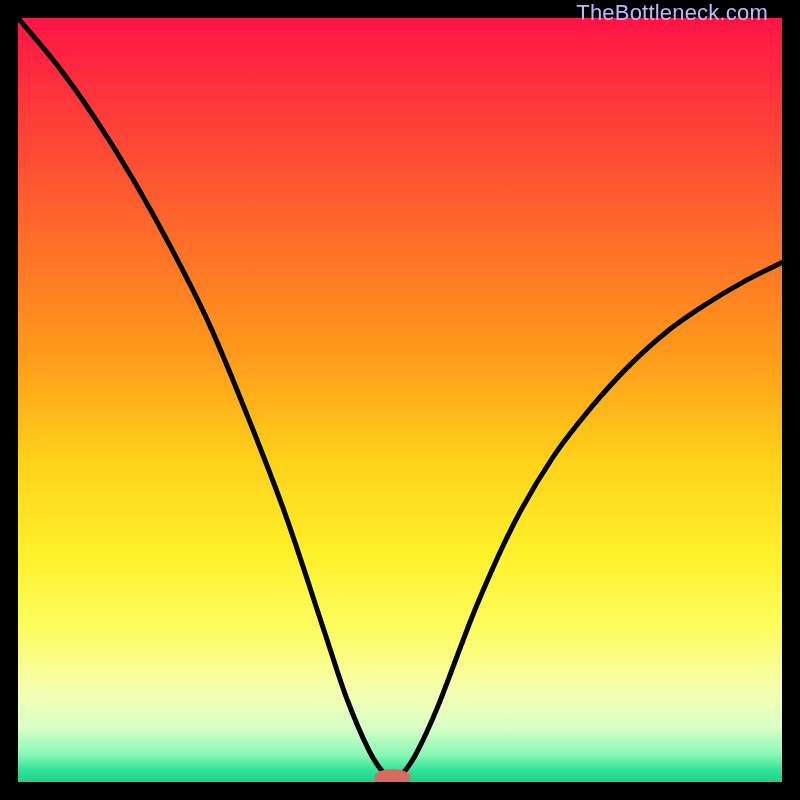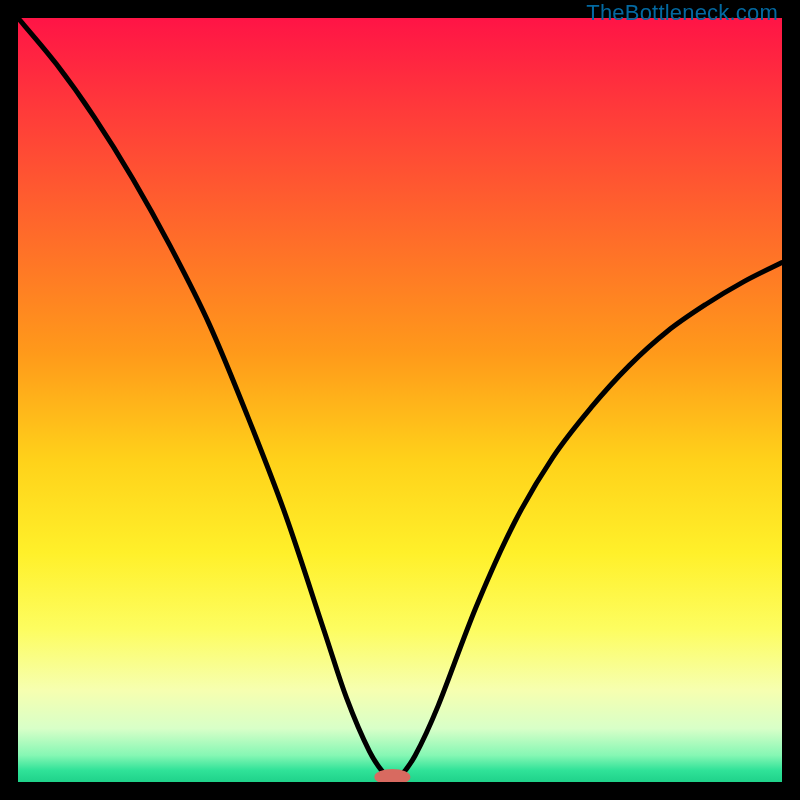--- a/index.html
+++ b/index.html
@@ -21,24 +21,24 @@
   .plot {
     position: absolute;
     left: 18px;
     top: 18px;
     width: 764px;
     height: 764px;
   }
   .watermark {
     position: absolute;
     top: 0px;
-    right: 22px;
+    right: 32px;
     font-size: 22px;
     font-weight: 500;
-    color: #0369a1;
+    color: #c4b5fd;
     letter-spacing: 0.2px;
     font-family: Arial, Helvetica, sans-serif;
   }
 </style>
 </head>
 <body>
 
 <div class="frame">
   <svg class="plot" viewBox="0 0 764 764" width="764" height="764" preserveAspectRatio="none">
     <defs>

